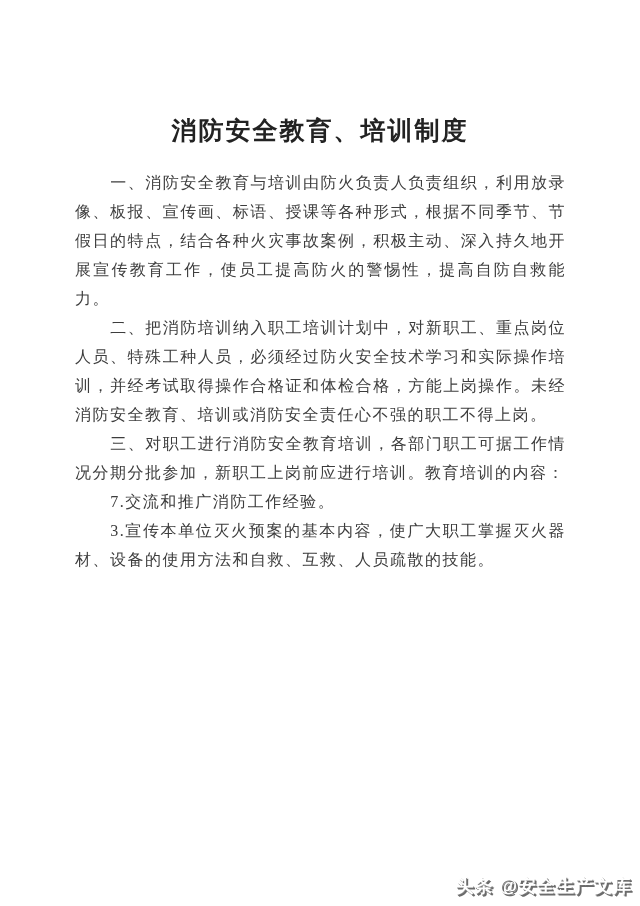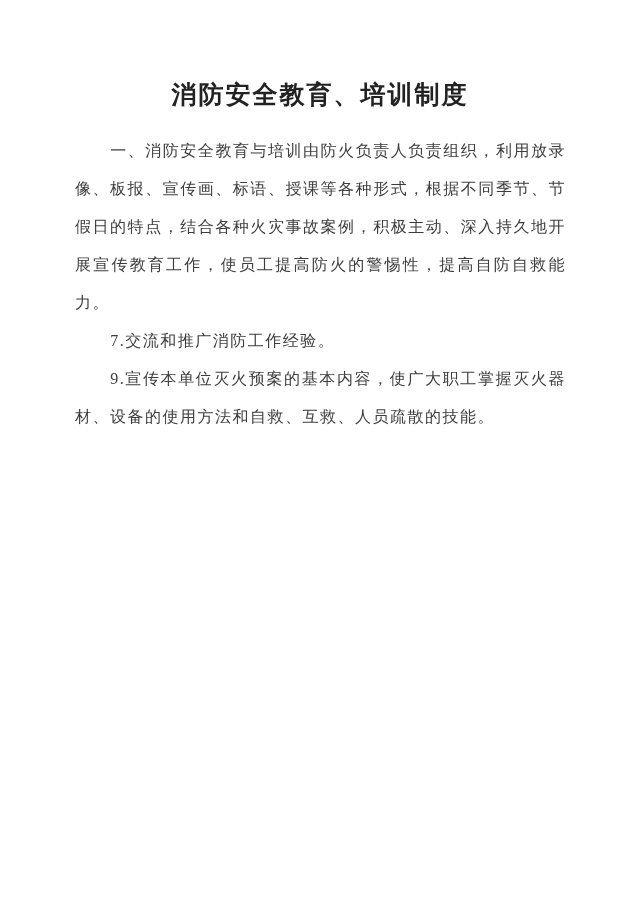--- a/index.html
+++ b/index.html
@@ -10,37 +10,37 @@
   .page {
     position: relative;
     width: 640px;
     height: 906px;
     background: #ffffff;
     overflow: hidden;
     font-family: "Liberation Serif", "DejaVu Serif", serif;
   }
   .doc-title {
     margin: 0;
-    padding-top: 76px;
+    padding-top: 112px;
     text-align: center;
     font-family: "Liberation Sans", "DejaVu Sans", sans-serif;
     font-weight: 700;
     font-size: 25px;
     line-height: 36px;
     letter-spacing: 2px;
     color: #222222;
   }
   .doc-body {
     margin: 20px 74px 0 75px;
     color: #3d3d3d;
   }
   .para {
     margin: 0;
     font-size: 16px;
-    line-height: 38px;
+    line-height: 29px;
     letter-spacing: 1.5px;
     text-align: justify;
     text-justify: inter-character;
     text-indent: 2.2em;
     word-break: break-all;
   }
   .watermark {
     position: absolute;
     right: 8px;
     bottom: 8px;
@@ -55,18 +55,23 @@
 </style>
 </head>
 <body>
 
 <div class="page">
 
   <h1 class="doc-title">消防安全教育、培训制度</h1>
 
   <div class="doc-body">
     <p class="para">一、消防安全教育与培训由防火负责人负责组织，利用放录像、板报、宣传画、标语、授课等各种形式，根据不同季节、节假日的特点，结合各种火灾事故案例，积极主动、深入持久地开展宣传教育工作，使员工提高防火的警惕性，提高自防自救能力。</p>
+    <p class="para">二、把消防培训纳入职工培训计划中，对新职工、重点岗位人员、特殊工种人员，必须经过防火安全技术学习和实际操作培训，并经考试取得操作合格证和体检合格，方能上岗操作。未经消防安全教育、培训或消防安全责任心不强的职工不得上岗。</p>
+    <p class="para">三、对职工进行消防安全教育培训，各部门职工可据工作情况分期分批参加，新职工上岗前应进行培训。教育培训的内容：</p>
     <p class="para">7.交流和推广消防工作经验。</p>
-    <p class="para">9.宣传本单位灭火预案的基本内容，使广大职工掌握灭火器材、设备的使用方法和自救、互救、人员疏散的技能。</p>
+    <p class="para">3.宣传本单位灭火预案的基本内容，使广大职工掌握灭火器材、设备的使用方法和自救、互救、人员疏散的技能。</p>
   </div>
 
+  <div class="watermark">
+    <span>头条 @安全生产文库</span>
+  </div>
 
 </div>
 
 </body></html>

